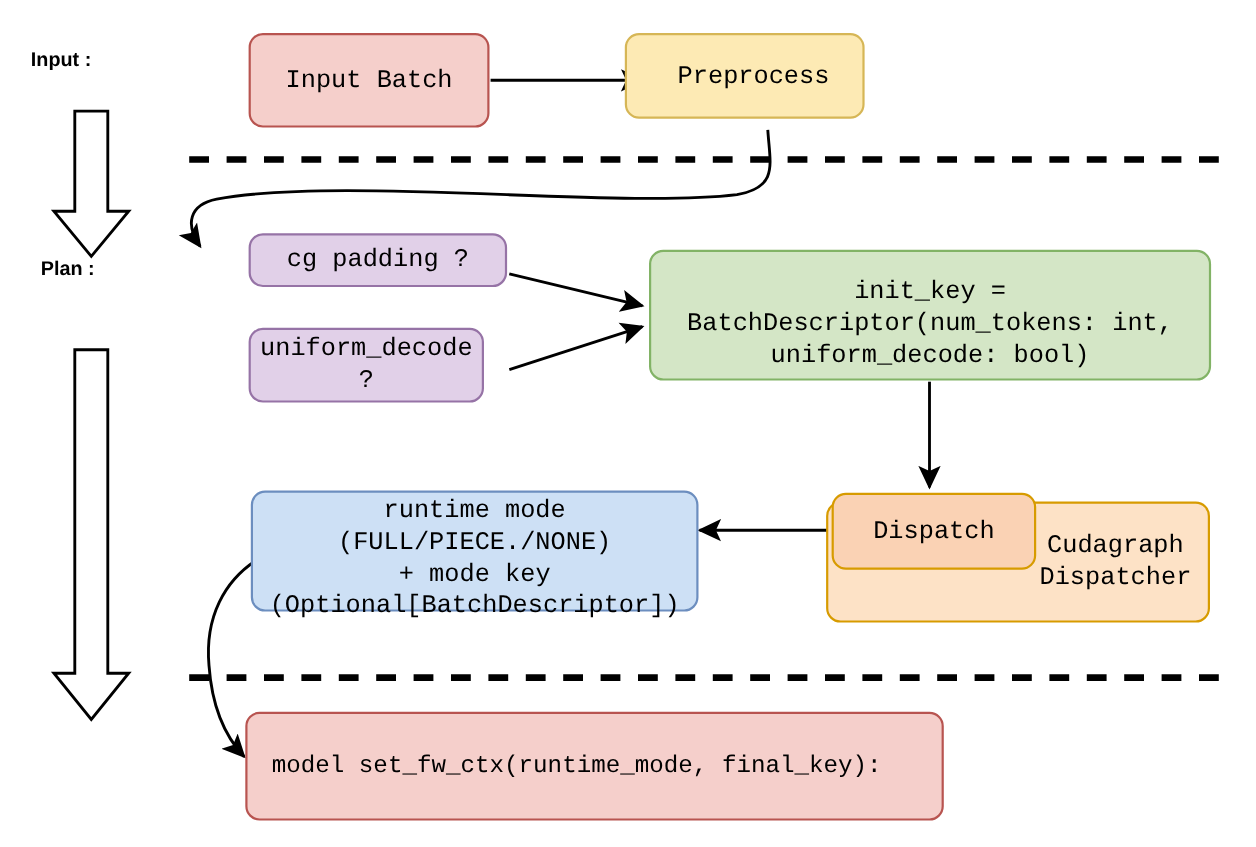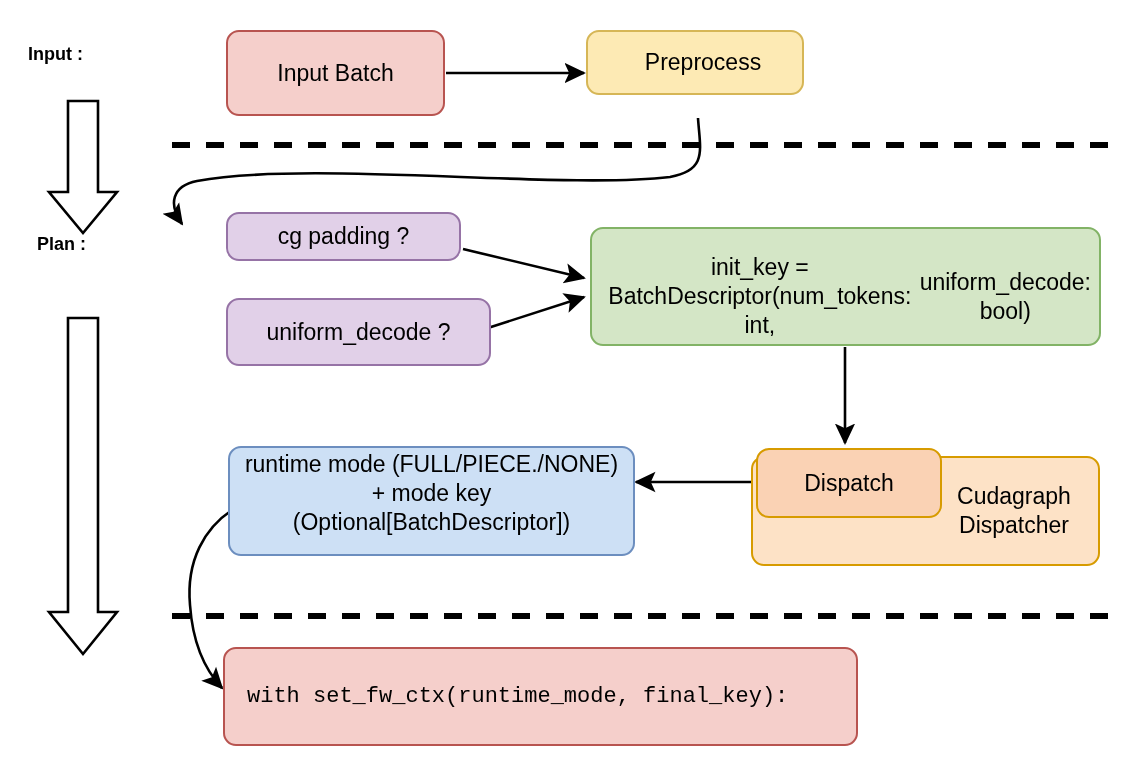--- a/index.html
+++ b/index.html
@@ -38,21 +38,21 @@
   .node {
     position: absolute;
     box-sizing: border-box;
     display: flex;
     align-items: center;
     justify-content: center;
     text-align: center;
     border-style: solid;
     border-width: 2px;
     border-radius: 13px;
-    font-family: Liberation Sans, sans-serif;
+    font-family: Liberation Mono, monospace;
     font-size: 23px;
     color: #000000;
     line-height: 1.25;
     padding: 2px 8px;
   }
   .node-code {
     font-family: "Liberation Mono", monospace;
     font-size: 22px;
     line-height: 1.35;
     justify-content: flex-start;
@@ -105,48 +105,48 @@
 
     <line x1="756" y1="482" x2="636" y2="482" stroke="#000000" stroke-width="2.6" marker-end="url(#arrowFilled)"></line>
 
     <path d="M 232 510 C 205 528, 186 560, 190 605 C 193 648, 207 672, 222 688" fill="none" stroke="#000000" stroke-width="2.6" marker-end="url(#arrowFilled)"></path>
   </svg>
 
   <div class="node n-input-batch" style="left:226px; top:30px; width:219px; height:86px;">
     <span>Input Batch</span>
   </div>
 
-  <div class="node n-preprocess" style="left:586px; top:30px; width:218px; height:65px;padding-left:24px;">
+  <div class="node n-preprocess" style="left:568px; top:30px; width:218px; height:78px;padding-left:24px;">
     <span>Preprocess</span>
   </div>
 
   <div class="node n-purple" style="left:226px; top:212px; width:235px; height:49px;">
     <span>cg padding ?</span>
   </div>
 
-  <div class="node n-purple" style="left:226px; top:298px; width:265px; height:68px;">
+  <div class="node n-purple" style="left:226px; top:298px; width:214px; height:68px;">
     <span>uniform_decode ?</span>
   </div>
 
-  <div class="node n-green" style="left:590px; top:227px; width:511px; height:119px; justify-content:flex-start; padding-top:22px;">
+  <div class="node n-green" style="left:590px; top:227px; width:511px; height:119px; flex-direction:column; justify-content:flex-start; padding-top:22px;">
     <span>init_key = BatchDescriptor(num_tokens: int,</span>
     <span>uniform_decode: bool)</span>
   </div>
 
   <div class="node n-orange-outer" style="left:751px; top:444px; width:349px; height:110px; flex-direction:column; justify-content:center; padding-left:185px;margin-top:12px;">
     <span>Cudagraph</span>
     <span>Dispatcher</span>
   </div>
 
   <div class="node n-orange-inner" style="left:756px; top:448px; width:186px; height:70px;">
     <span>Dispatch</span>
   </div>
 
   <div class="node n-blue" style="left:228px; top:446px; width:407px; height:110px; flex-direction:column; justify-content:flex-start;">
     <span>runtime mode (FULL/PIECE./NONE)</span>
     <span>+ mode key (Optional[BatchDescriptor])</span>
   </div>
 
   <div class="node n-code node-code" style="left:223px; top:647px; width:635px; height:99px; flex-direction:column; align-items:flex-start; justify-content:center;">
-    <span>with set_fw_ctx(runtime_mode, final_key):</span>
+    <span>model set_fw_ctx(runtime_mode, final_key):</span>
   </div>
 
 </div>
 
 </body></html>

